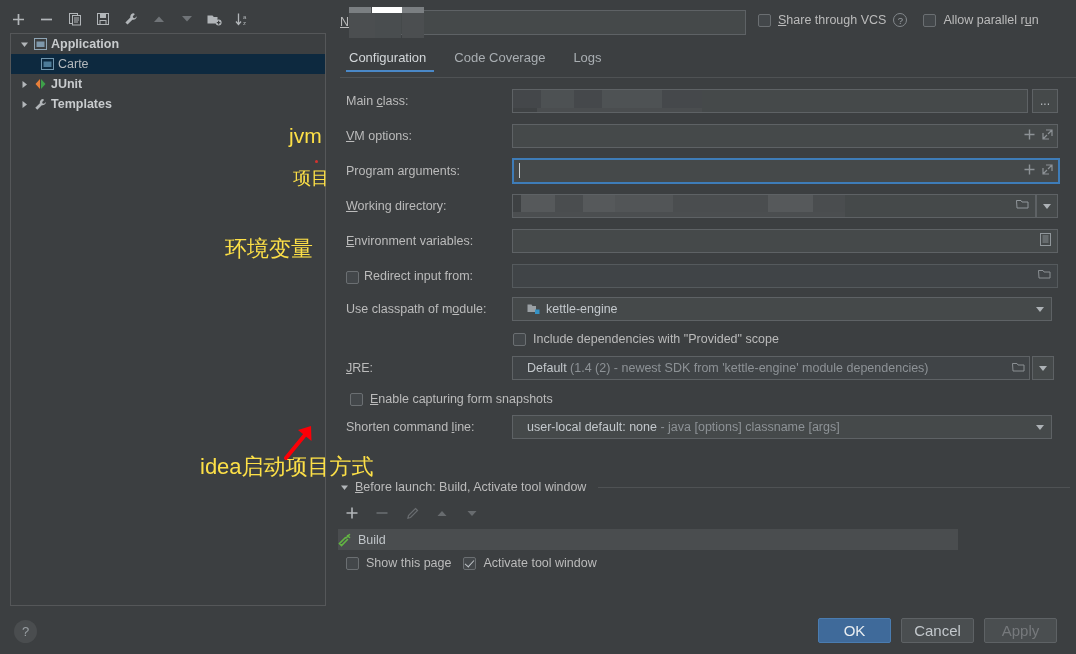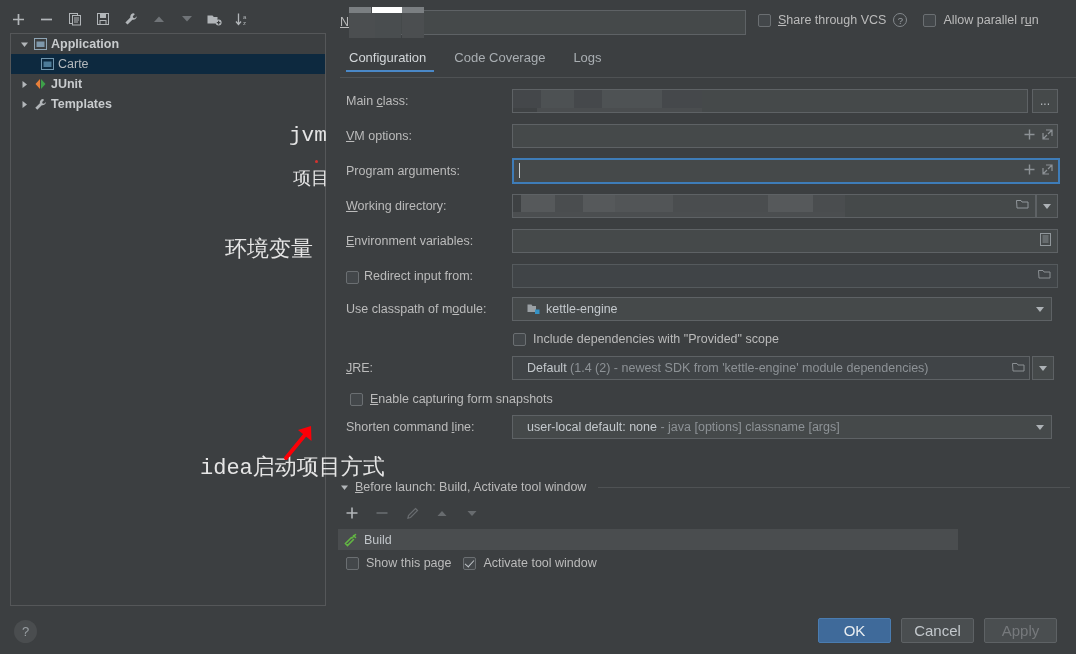--- a/index.html
+++ b/index.html
@@ -79,38 +79,38 @@
   .combo .cmuted { color: #8d9296; }
   .combo-arrow { position: absolute; right: 0; top: 0; width: 22px; height: 22px; display: flex; align-items: center; justify-content: center; }
 
   .sect-hdr { position: absolute; left: 340px; top: 480px; width: 730px; display: flex; align-items: center; gap: 6px; }
   .sect-hdr .txt { font-size: 12.5px; color: #bbbbbb; white-space: nowrap; }
   .sect-line { flex: 1; height: 1px; background: #4f5254; margin-left: 6px; }
 
   .bl-toolbar { position: absolute; left: 344px; top: 505px; display: flex; align-items: center; gap: 14px; }
   .bl-ico { width: 16px; height: 16px; display: flex; align-items: center; justify-content: center; color: #a9acaf; cursor: pointer; }
 
-  .build-row { position: absolute; left: 338px; top: 529px; width: 620px; height: 21px; background: #4a4d4f; display: flex; align-items: center; padding-left: 6px; gap: 6px; cursor: pointer; }
+  .build-row { position: absolute; left: 338px; top: 529px; width: 620px; height: 21px; background: #4a4d4f; display: flex; align-items: center; gap: 6px; cursor: pointer; }
   .build-row .btxt { font-size: 12.5px; color: #c0c5c9; }
 
   .bottom-cbs { position: absolute; left: 346px; top: 556px; display: flex; align-items: center; gap: 12px; }
   .bottom-cbs .cbgrp { display: flex; align-items: center; gap: 7px; }
 
   
   .dlg-btns { position: absolute; left: 818px; top: 618px; display: flex; gap: 10px; }
   .dbtn { width: 73px; height: 25px; border: 1px solid #5e6265; background: #4a4e50; color: #c3c8cc; font-size: 15px;
           display: flex; align-items: center; justify-content: center; cursor: pointer; border-radius: 2px; }
   .dbtn.primary { background: #3f6a9a; border-color: #4a7cb0; color: #e8edf1; }
   .dbtn.disabled { color: #76797c; }
 
   .watermark { position: absolute; left: 820px; top: 620px; font-size: 16px; color: #cfd4d8; opacity: .82; white-space: nowrap;
                font-family: "Liberation Sans", sans-serif; pointer-events: none; }
 
   
-  .anno { position: absolute; color: #e5e5e5; font-family: Liberation Mono, monospace; white-space: nowrap; pointer-events: none; }
+  .anno { position: absolute; color: #fde047; font-family: Liberation Sans, sans-serif; white-space: nowrap; pointer-events: none; }
   .anno-jvm   { left: 289px; top: 124px; font-size: 21px; }
   .anno-proj  { left: 293px; top: 166px; font-size: 18px; }
   .anno-env   { left: 225px; top: 234px; font-size: 22px; }
   .anno-idea  { left: 200px; top: 452px; font-size: 22px; }
   .anno-arrow { position: absolute; left: 282px; top: 424px; pointer-events: none; }
 </style>
 </head>
 <body>
 
 <div id="app">

